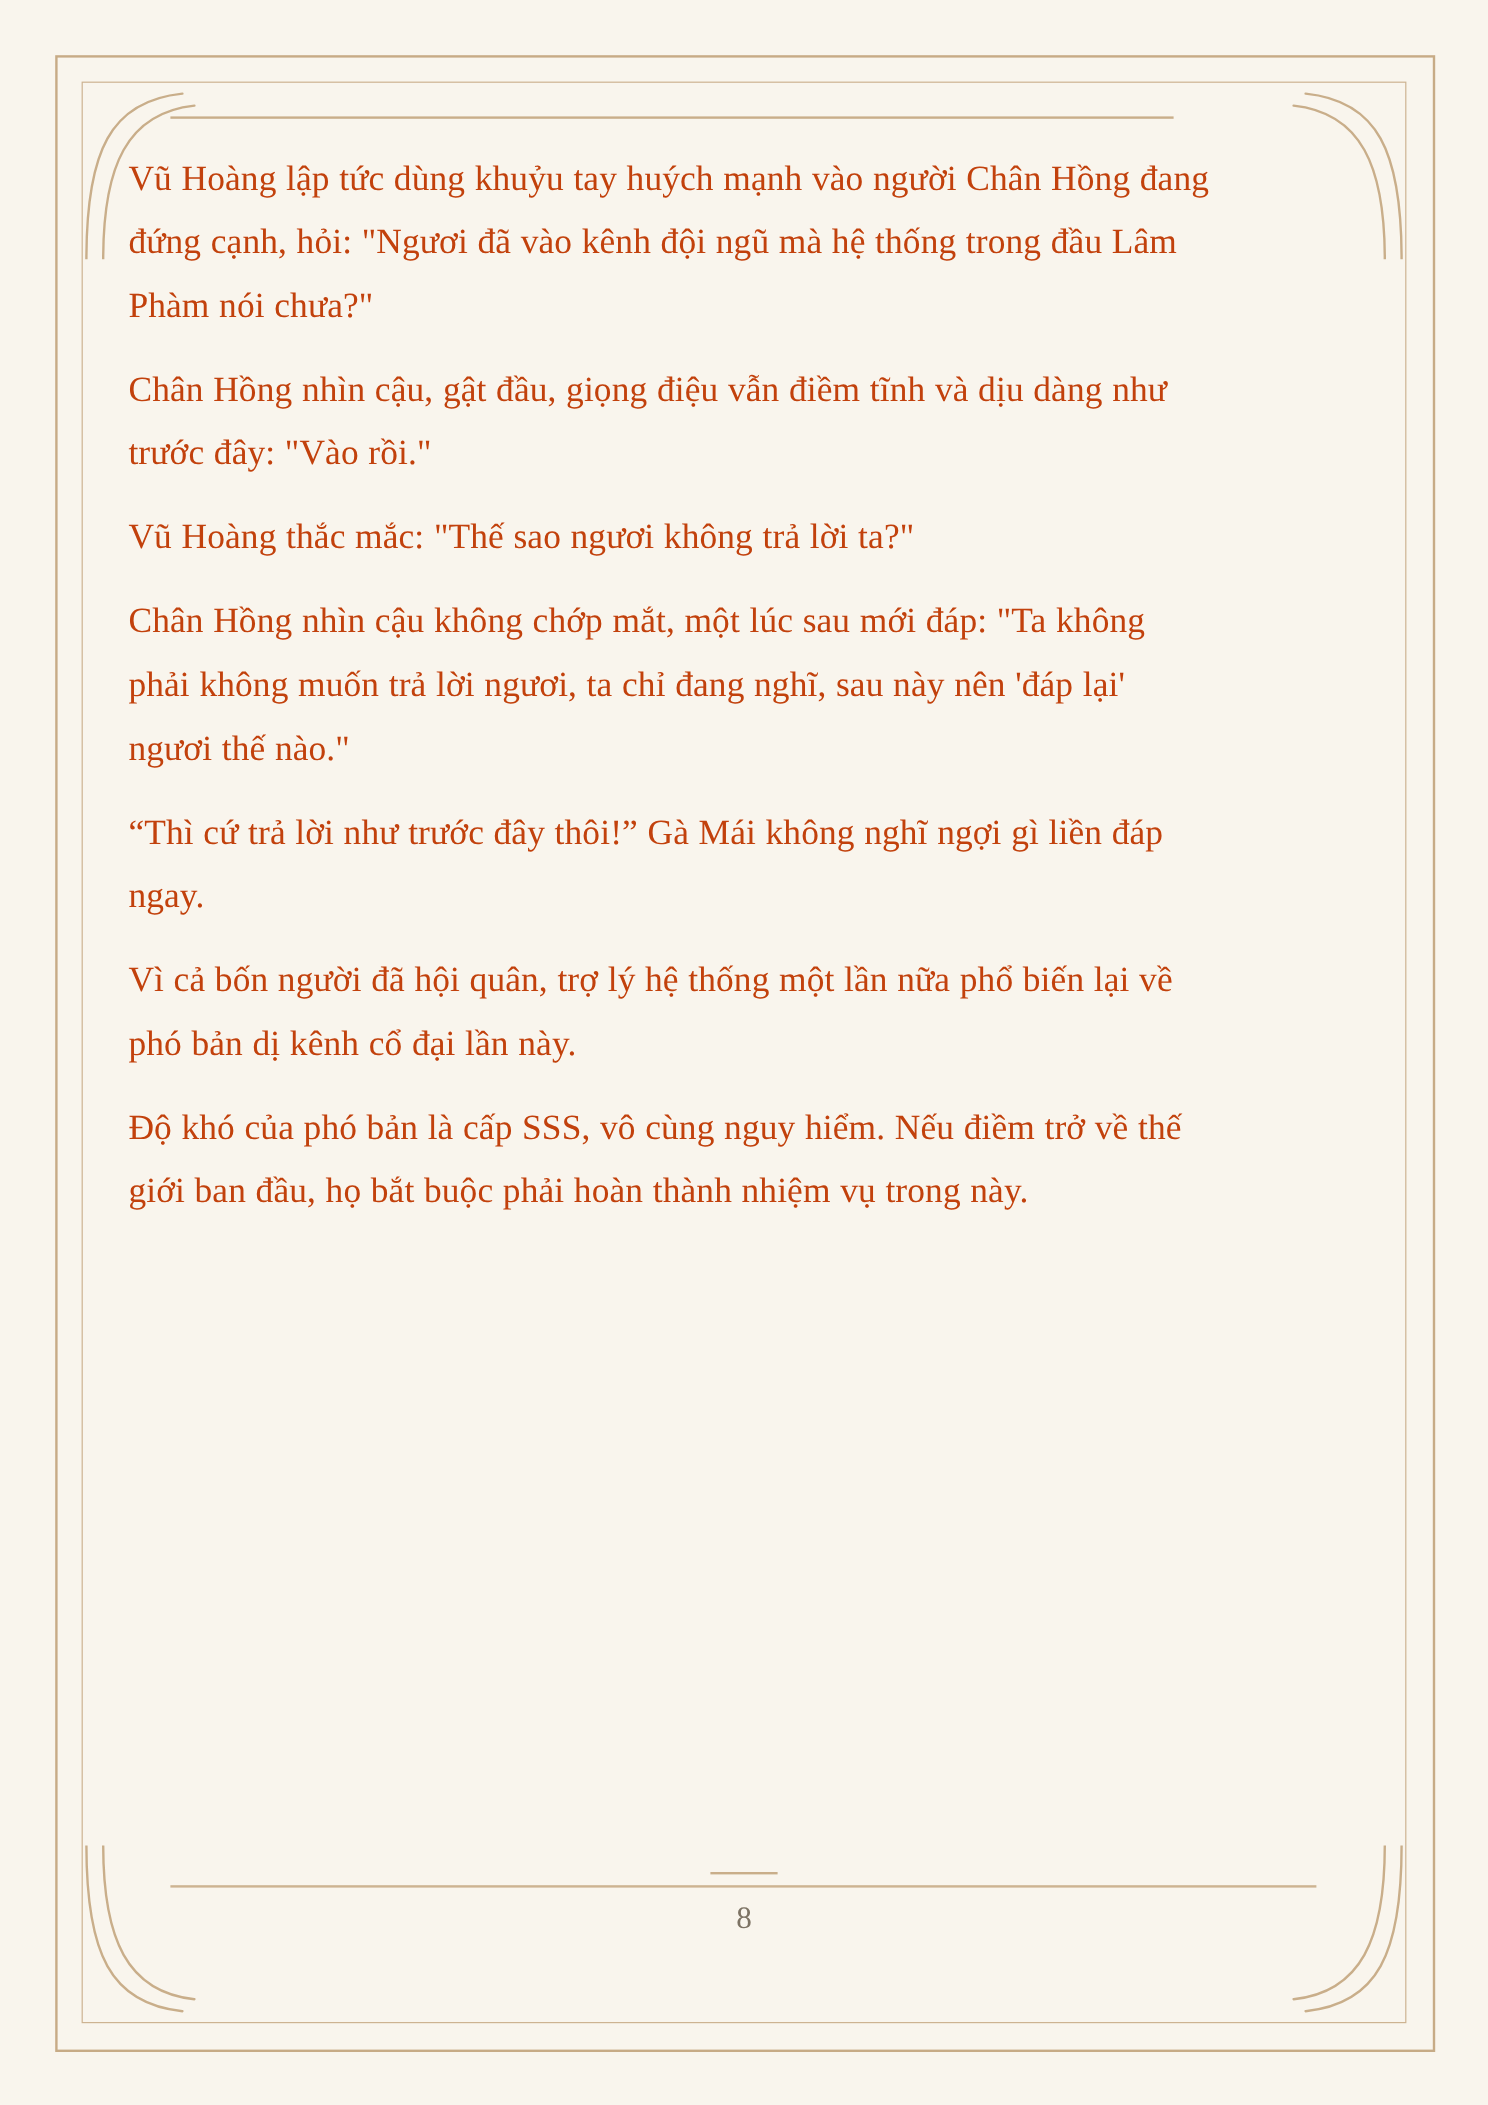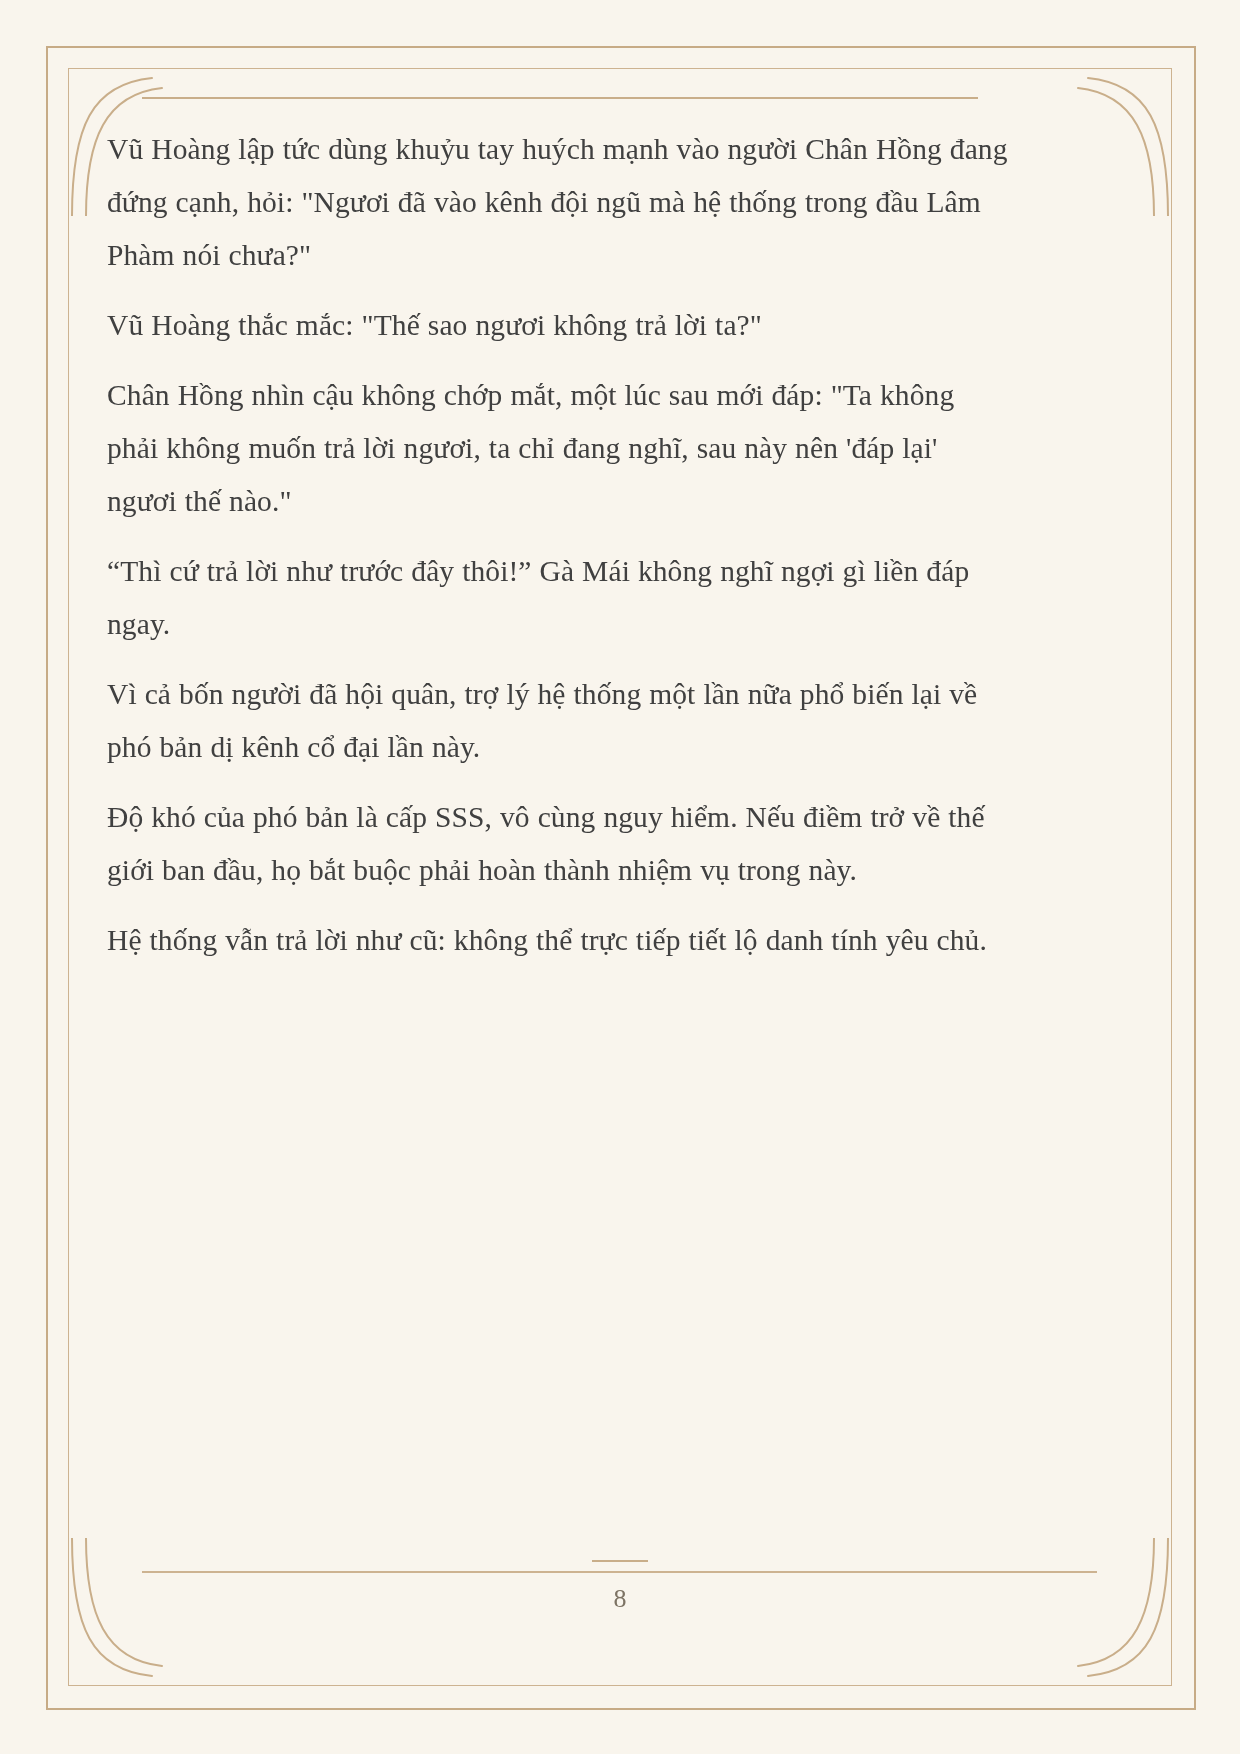--- a/index.html
+++ b/index.html
@@ -78,21 +78,21 @@
     left: 107px;
     top: 123px;
     width: 906px;
     height: 1300px;
   }
 
   .para {
     margin: 0 0 17px 0;
     font-size: 29.5px;
     line-height: 53px;
-    color: #404040;
+    color: #c2410c;
     text-align: left;
     letter-spacing: 0.1px;
     word-spacing: 0.5px;
   }
   .para:last-child { margin-bottom: 0; }
 
   
   .footer-tick {
     position: absolute;
     left: 50%;
@@ -151,25 +151,25 @@
     <svg viewBox="0 0 120 150" fill="none" xmlns="http://www.w3.org/2000/svg">
       <path d="M6 150 C6 60 26 18 86 12" stroke="#c9ae8a" stroke-width="2" fill="none" stroke-linecap="round"></path>
       <path d="M20 150 C20 72 40 28 96 22" stroke="#c9ae8a" stroke-width="2" fill="none" stroke-linecap="round"></path>
     </svg>
   </div>
 
   <div class="header-rule"></div>
 
   <div class="content">
     <p class="para">Vũ Hoàng lập tức dùng khuỷu tay huých mạnh vào người Chân Hồng đang đứng cạnh, hỏi: "Ngươi đã vào kênh đội ngũ mà hệ thống trong đầu Lâm Phàm nói chưa?"</p>
+    <p class="para">Chân Hồng nhìn cậu, gật đầu, giọng điệu vẫn điềm tĩnh và dịu dàng như trước đây: "Vào rồi."</p>
     <p class="para">Vũ Hoàng thắc mắc: "Thế sao ngươi không trả lời ta?"</p>
     <p class="para">Chân Hồng nhìn cậu không chớp mắt, một lúc sau mới đáp: "Ta không phải không muốn trả lời ngươi, ta chỉ đang nghĩ, sau này nên 'đáp lại' ngươi thế nào."</p>
     <p class="para">“Thì cứ trả lời như trước đây thôi!” Gà Mái không nghĩ ngợi gì liền đáp ngay.</p>
     <p class="para">Vì cả bốn người đã hội quân, trợ lý hệ thống một lần nữa phổ biến lại về phó bản dị kênh cổ đại lần này.</p>
     <p class="para">Độ khó của phó bản là cấp SSS, vô cùng nguy hiểm. Nếu điềm trở về thế giới ban đầu, họ bắt buộc phải hoàn thành nhiệm vụ trong này.</p>
-    <p class="para">Hệ thống vẫn trả lời như cũ: không thể trực tiếp tiết lộ danh tính yêu chủ.</p>
   </div>
 
   <div class="footer-tick"></div>
   <div class="footer-rule"></div>
   <div class="footer-pageno">8</div>
 
 </div>
 
 </body></html>

